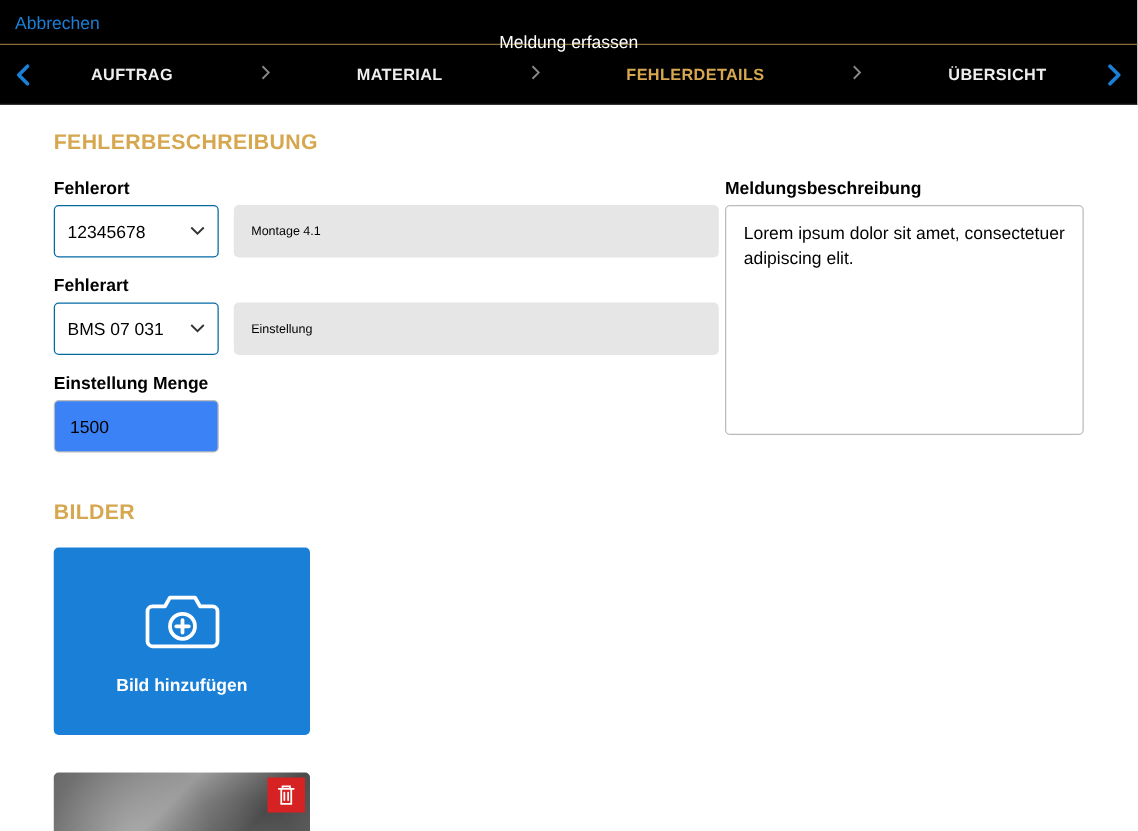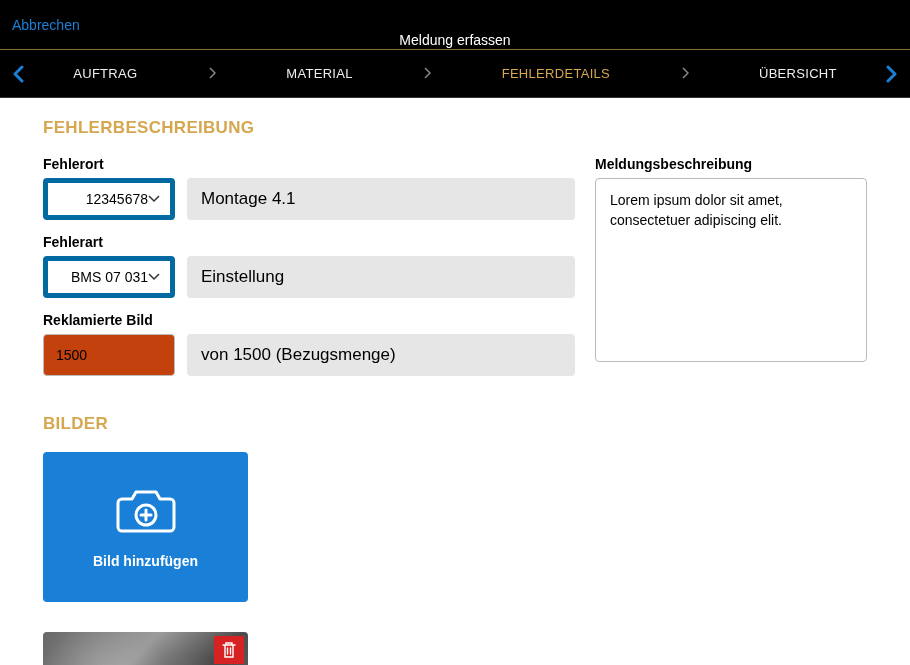--- a/index.html
+++ b/index.html
@@ -5,21 +5,21 @@
   * { box-sizing: border-box; margin: 0; padding: 0; }
   body {
     font-family: Arial, Helvetica, sans-serif;
     width: 910px;
     height: 665px;
     background: #fff;
     overflow: hidden;
   }
   .header {
     background: #000;
-    height: 50px;
+    height: 36px;
     display: flex;
     align-items: center;
     padding: 0 12px;
     position: relative;
     border-bottom: 1px solid #8a6d3b;
   }
   .cancel-btn {
     color: #1a7fd6;
     font-size: 14px;
   }
@@ -50,87 +50,87 @@
   .nav-steps {
     flex: 1;
     display: flex;
     align-items: center;
     justify-content: space-around;
     padding: 0 10px;
   }
   .nav-step {
     color: #eee;
     font-size: 13px;
-    font-weight: normal;
+    font-weight: bold;
     letter-spacing: 0.3px;
   }
   .nav-step.active {
     color: #d6a74f;
   }
   .nav-sep svg { width: 8px; height: 12px; }
   .content {
     padding: 20px 43px;
   }
   .section-title {
     color: #d6a74f;
     font-weight: bold;
     font-size: 17px;
     margin-bottom: 18px;
     letter-spacing: 0.3px;
   }
   .form-row {
     display: flex;
-    gap: 20px;
+    gap: 5px;
   }
   .form-col-left { flex: 0 0 532px; }
   .form-col-right { flex: 1; }
   .field-label {
     font-weight: bold;
     font-size: 14px;
     margin-bottom: 6px;
     display: block;
   }
   .field-row {
     display: flex;
     gap: 12px;
     margin-bottom: 14px;
   }
   .dropdown {
     width: 132px;
     height: 42px;
-    border: 5px solid #0369a1;
-    border-radius: 4px;
-    display: flex;
-    align-items: center;
-    justify-content: flex-end;
+    border: 1px solid #0369a1;
+    border-radius: 4px;
+    display: flex;
+    align-items: center;
+    justify-content: space-between;
     padding: 0 10px;
     font-size: 14px;
     background: #fff;
   }
   .dropdown svg { width: 12px; height: 8px; }
   .readonly {
     flex: 1;
     height: 42px;
     background: #e6e6e6;
     border-radius: 4px;
     display: flex;
     align-items: center;
     padding: 0 14px;
-    font-size: 17px;
+    font-size: 10px;
   }
   .text-input {
     width: 132px;
     height: 42px;
     border: 1px solid #bbb;
     border-radius: 4px;
     display: flex;
     align-items: center;
     padding: 0 12px;
     font-size: 14px;
-    background: #c2410c;
+    background: #3b82f6;
   }
   .textarea {
     width: 100%;
     height: 184px;
     border: 1px solid #bbb;
     border-radius: 4px;
     padding: 12px 14px;
     font-size: 14px;
     line-height: 1.4;
     resize: none;
@@ -257,26 +257,25 @@
       <div class="field-row">
         <div class="dropdown">
           <span>BMS 07 031</span>
           <svg viewBox="0 0 12 8">
               <path d="M1 1 L6 6 L11 1" stroke="#333" stroke-width="1.5" fill="none"></path>
             </svg>
         </div>
         <div class="readonly">Einstellung</div>
       </div>
 
-      <label class="field-label">Reklamierte Bild</label>
+      <label class="field-label">Einstellung Menge</label>
       <div class="field-row">
         <div class="text-input">
           <span>1500</span>
         </div>
-        <div class="readonly">von 1500 (Bezugsmenge)</div>
       </div>
     </div>
 
     <div class="form-col-right">
       <label class="field-label">Meldungsbeschreibung</label>
       <textarea class="textarea" style="">Lorem ipsum dolor sit amet, consectetuer adipiscing elit.</textarea>
     </div>
   </div>
 
   <div class="images-section">

